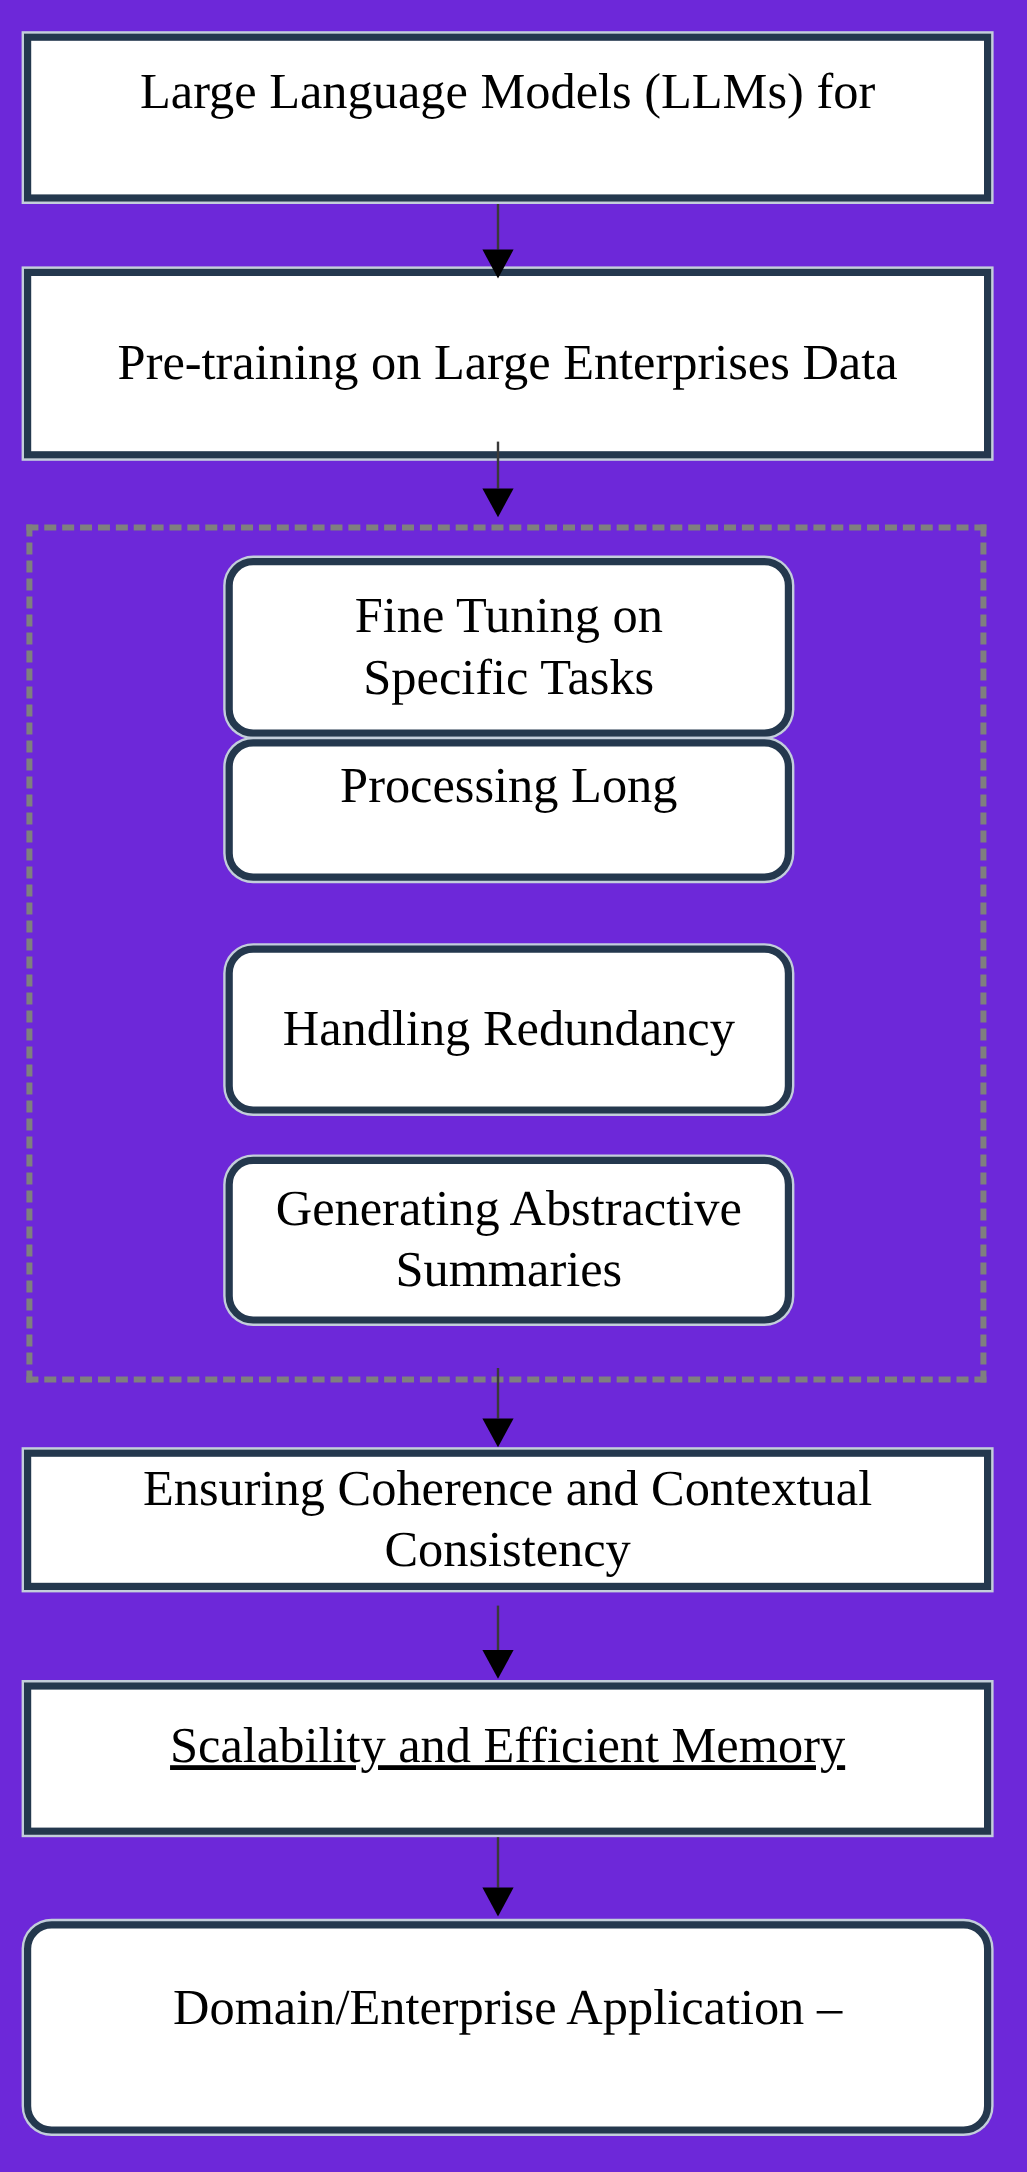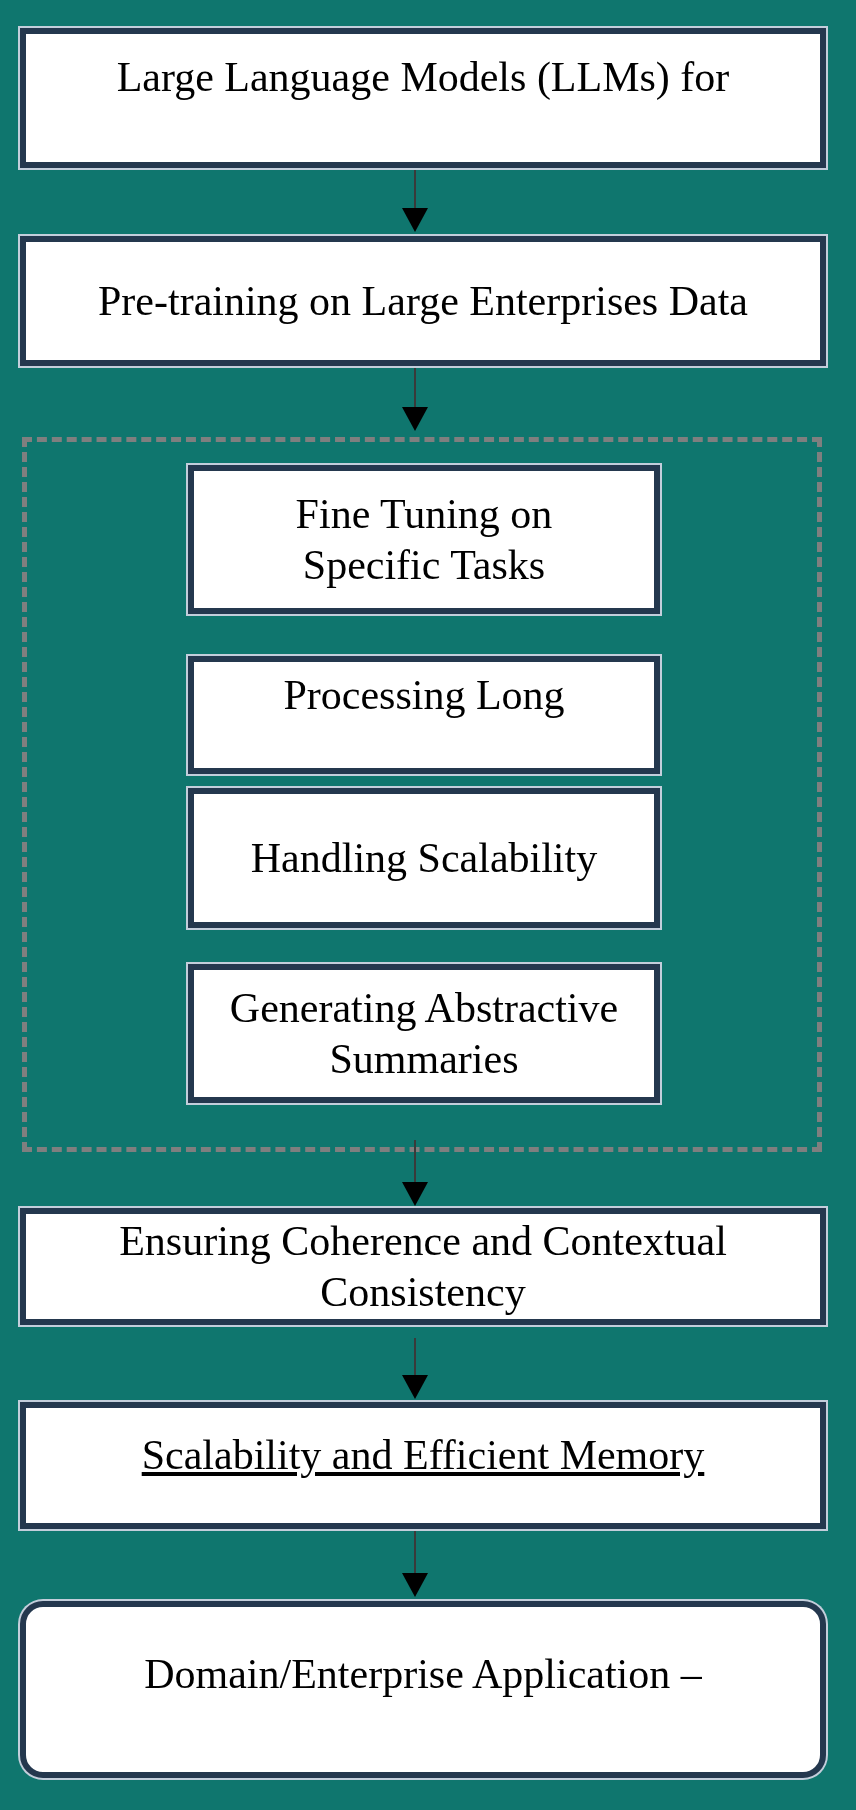--- a/index.html
+++ b/index.html
@@ -1,40 +1,40 @@
 <!DOCTYPE html>
 <html><head>
 <meta charset="utf-8">
 <style>
   html, body { margin: 0; padding: 0; background: #ffffff; }
   .canvas {
     position: relative;
     width: 856px;
     height: 1810px;
-    background: #0f766e;
+    background: #6d28d9;
     overflow: hidden;
     font-family: "Liberation Serif", "DejaVu Serif", serif;
     color: #000;
   }
   .box {
     position: absolute;
     box-sizing: border-box;
     background: #ffffff;
     border: 6px solid #24384e;
     box-shadow: 0 0 0 2px #c3cedb;
     display: flex;
     align-items: center;
     justify-content: center;
     text-align: center;
     font-size: 42px;
     line-height: 1.2;
     white-space: pre-line;
   }
   .outer { left: 20px; width: 806px; }
-  .inner { left: 188px; width: 472px; }
+  .inner { left: 188px; width: 472px; border-radius: 23px; }
   .v-top { align-items: flex-start; }
   .pt18 { padding-top: 18px; }
   .pt10 { padding-top: 8px; }
   .lift10 { padding-bottom: 20px; text-decoration: underline; }
   .lift15 { padding-bottom: 30px; border-radius: 23px; }
   .dashed-group {
     position: absolute;
     left: 22px;
     top: 437px;
     width: 800px;
@@ -72,42 +72,42 @@
 
   <div class="box outer v-top pt18" style="top:28px; height:140px;">
     <span>Large Language Models (LLMs) for</span>
   </div>
 
   <div class="arrow" style="top:170px; height:62px;">
     <div class="shaft"></div>
     <div class="head"></div>
   </div>
 
-  <div class="box outer" style="top:236px; height:130px;text-align:right;">
+  <div class="box outer" style="top:224px; height:158px;text-align:right;">
     <span>Pre-training on Large Enterprises Data</span>
   </div>
 
   <div class="arrow" style="top:368px; height:63px;">
     <div class="shaft"></div>
     <div class="head"></div>
   </div>
 
   <div class="dashed-group"></div>
 
   <div class="box inner" style="top:465px; height:149px;">
     <span>Fine Tuning on
 Specific Tasks</span>
   </div>
 
-  <div class="box inner v-top pt10" style="top:656px; height:118px;">
+  <div class="box inner v-top pt10" style="top:616px; height:118px;">
     <span>Processing Long</span>
   </div>
 
   <div class="box inner" style="top:788px; height:140px;">
-    <span>Handling Scalability</span>
+    <span>Handling Redundancy</span>
   </div>
 
   <div class="box inner" style="top:964px; height:139px;">
     <span>Generating Abstractive
 Summaries</span>
   </div>
 
   <div class="arrow" style="top:1140px; height:66px;">
     <div class="shaft"></div>
     <div class="head"></div>

